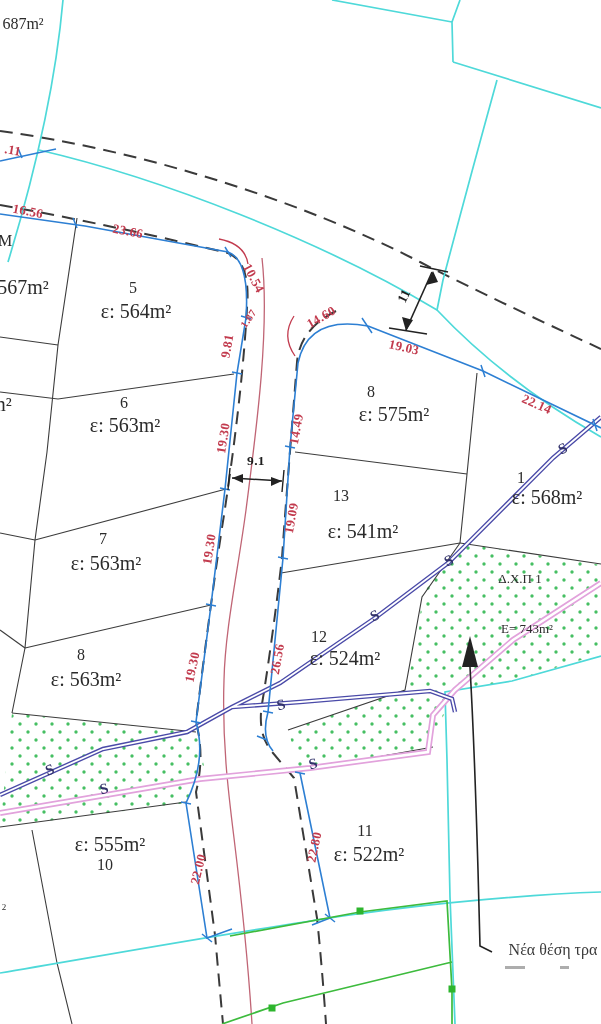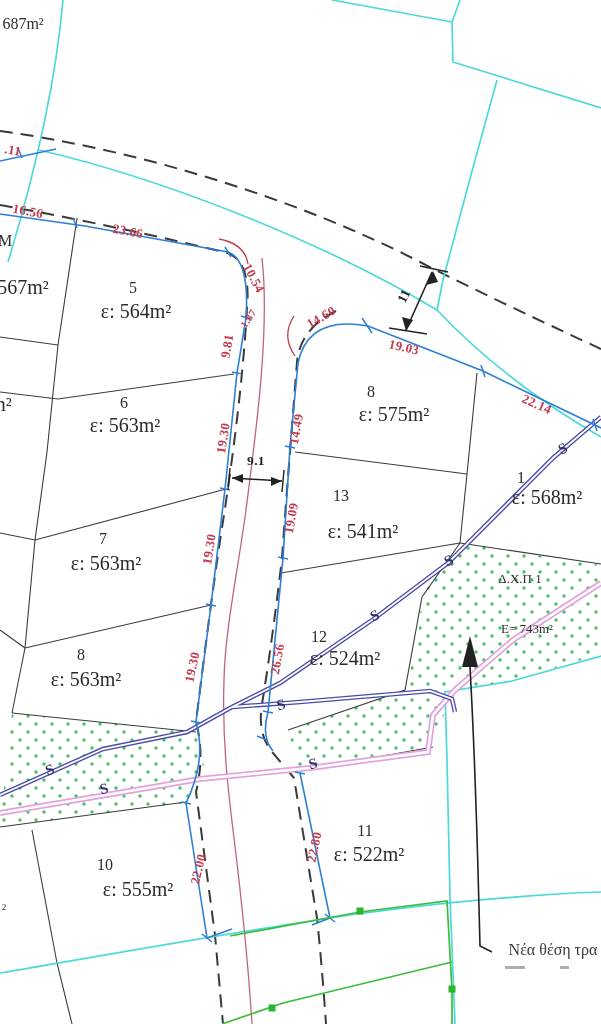--- a/index.html
+++ b/index.html
@@ -150,21 +150,21 @@
       <span class="lbl dim dark" style="left: 404px; top: 296px; transform: translate(-50%, -50%) rotate(-64deg);">11</span>
       <span class="lbl pnum" style="left: 133px; top: 288px; transform: translate(-50%, -50%) rotate(0deg);">5</span>
       <span class="lbl parea" style="left: 136px; top: 311px; transform: translate(-50%, -50%) rotate(0deg);">ε: 564m²</span>
       <span class="lbl pnum" style="left: 124px; top: 403px; transform: translate(-50%, -50%) rotate(0deg);">6</span>
       <span class="lbl parea" style="left: 125px; top: 425px; transform: translate(-50%, -50%) rotate(0deg);">ε: 563m²</span>
       <span class="lbl pnum" style="left: 103px; top: 539px; transform: translate(-50%, -50%) rotate(0deg);">7</span>
       <span class="lbl parea" style="left: 106px; top: 563px; transform: translate(-50%, -50%) rotate(0deg);">ε: 563m²</span>
       <span class="lbl pnum" style="left: 81px; top: 655px; transform: translate(-50%, -50%) rotate(0deg);">8</span>
       <span class="lbl parea" style="left: 86px; top: 679px; transform: translate(-50%, -50%) rotate(0deg);">ε: 563m²</span>
       <span class="lbl pnum" style="left: 105px; top: 865px; transform: translate(-50%, -50%) rotate(0deg);">10</span>
-      <span class="lbl parea" style="left: 110px; top: 889px; transform: translate(-50%, -50%) rotate(0deg); margin-left: 28px;">ε: 555m²</span>
+      <span class="lbl parea" style="left: 110px; top: 844px; transform: translate(-50%, -50%) rotate(0deg);">ε: 555m²</span>
       <span class="lbl pnum" style="left: 365px; top: 831px; transform: translate(-50%, -50%) rotate(0deg);">11</span>
       <span class="lbl parea" style="left: 369px; top: 854px; transform: translate(-50%, -50%) rotate(0deg);">ε: 522m²</span>
       <span class="lbl pnum" style="left: 319px; top: 637px; transform: translate(-50%, -50%) rotate(0deg);">12</span>
       <span class="lbl parea" style="left: 345px; top: 658px; transform: translate(-50%, -50%) rotate(0deg);">ε: 524m²</span>
       <span class="lbl pnum" style="left: 341px; top: 496px; transform: translate(-50%, -50%) rotate(0deg);">13</span>
       <span class="lbl parea" style="left: 363px; top: 531px; transform: translate(-50%, -50%) rotate(0deg);">ε: 541m²</span>
       <span class="lbl pnum" style="left: 371px; top: 392px; transform: translate(-50%, -50%) rotate(0deg);">8</span>
       <span class="lbl parea" style="left: 394px; top: 414px; transform: translate(-50%, -50%) rotate(0deg);">ε: 575m²</span>
       <span class="lbl pnum" style="left: 521px; top: 478px; transform: translate(-50%, -50%) rotate(0deg);">1</span>
       <span class="lbl parea" style="left: 547px; top: 497px; transform: translate(-50%, -50%) rotate(0deg);">ε: 568m²</span>

